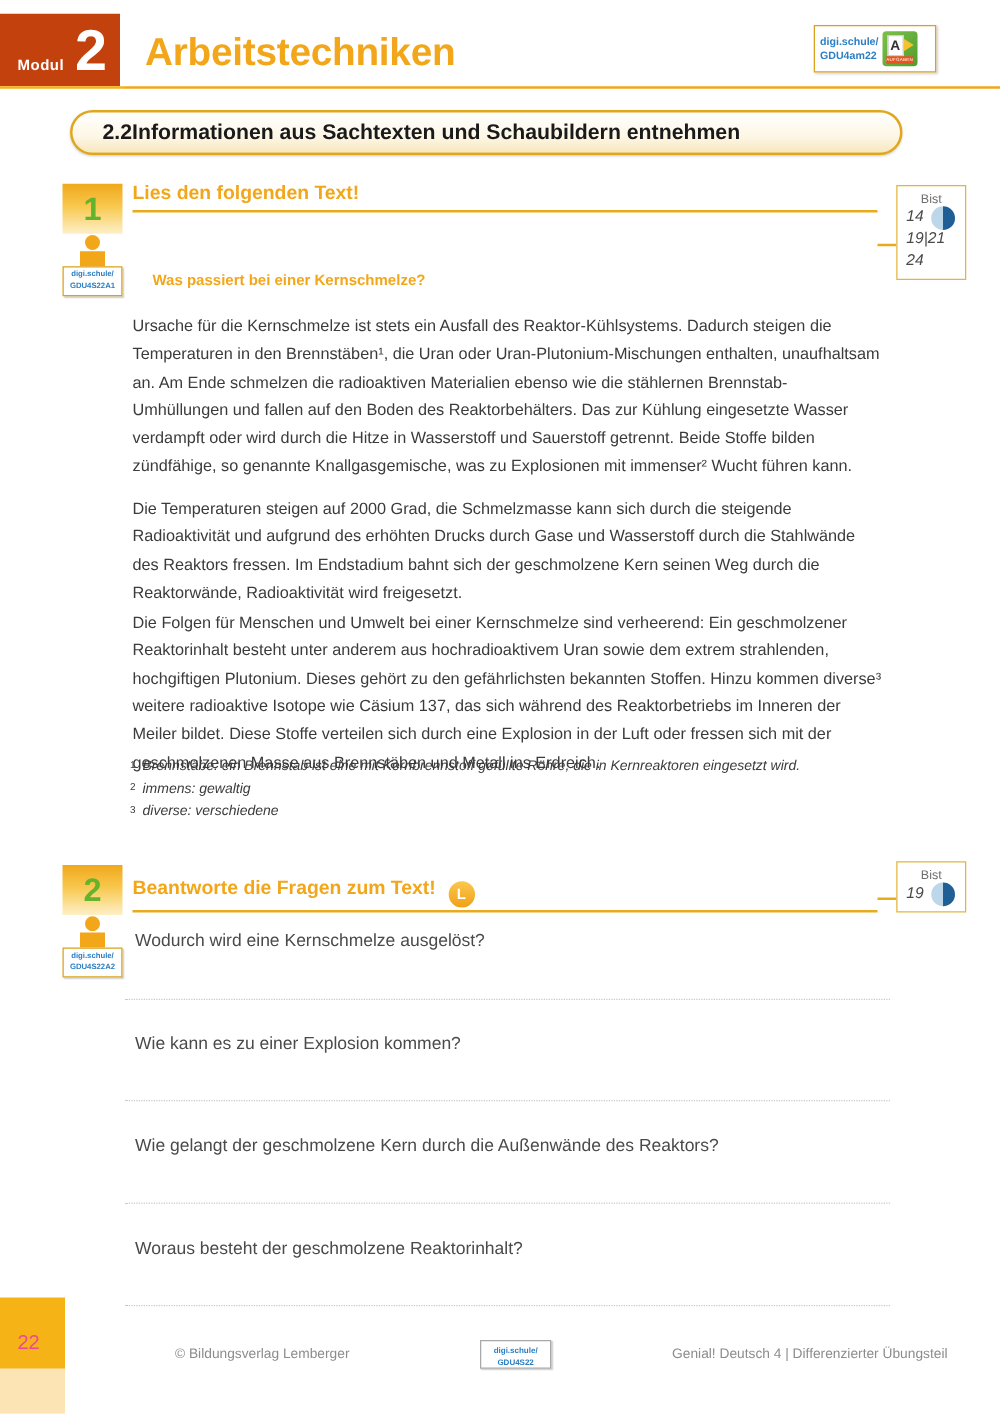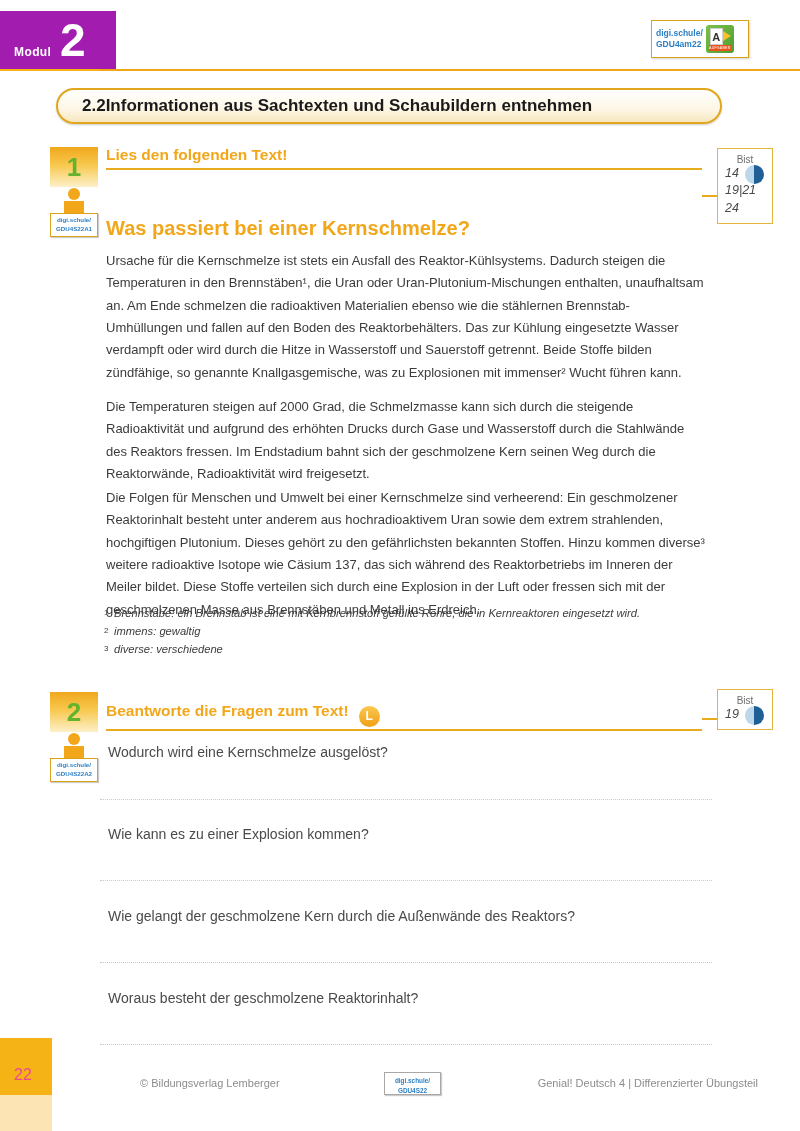--- a/index.html
+++ b/index.html
@@ -10,22 +10,22 @@
     position: relative;
     background: #ffffff;
     font-family: "Liberation Sans", sans-serif;
     color: #3b3b3b;
     overflow: hidden;
   }
 
   
   .header { position: absolute; left: 0; top: 0; width: 800px; height: 75px; }
   .modul-block {
-    position: absolute; left: 0; top: 11px; width: 116px; height: 58px;
-    background: #a21caf;
+    position: absolute; left: 0; top: 11px; width: 96px; height: 58px;
+    background: #c2410c;
   }
   .modul-word {
     position: absolute; left: 14px; top: 34px;
     font-size: 12px; font-weight: bold; color: #ffffff; letter-spacing: .4px;
   }
   .modul-num {
     position: absolute; left: 60px; top: 6px;
     font-size: 46px; font-weight: bold; color: #ffffff; line-height: 1;
   }
   .header-title {
@@ -130,21 +130,21 @@
   .bist-nums { font-size: 12.5px; font-style: italic; color: #4a4a4a; line-height: 1.38; }
   .bist-pie {
     position: absolute; right: 8px; top: 16px; width: 19px; height: 19px;
     border-radius: 50%;
     background: linear-gradient(90deg,#bcd6ea 0%,#bcd6ea 50%,#1f5f96 50%,#1f5f96 100%);
   }
   .bist-connect { position: absolute; height: 2px; background: #e9ab1e; }
 
   
   .subhead {
-    position: absolute; font-size: 20px; font-weight: bold; color: #f2a71b;
+    position: absolute; font-size: 12px; font-weight: bold; color: #f2a71b; margin-left: 16px;
   }
   .para {
     position: absolute; width: 600px;
     font-size: 13px; line-height: 1.72; color: #3b3b3b; text-align: left;
   }
   .footnotes {
     position: absolute; width: 615px;
     font-size: 11.2px; font-style: italic; line-height: 1.6; color: #3b3b3b;
   }
   .footnotes .fn { display: block; text-indent: 0; padding-left: 10px; }
@@ -189,20 +189,21 @@
   }
 </style>
 </head>
 <body>
 
 <div class="header">
   <div class="modul-block">
     <span class="modul-word">Modul</span>
     <span class="modul-num">2</span>
   </div>
+  <div class="header-title">Arbeitstechniken</div>
   <div class="header-rule"></div>
   <div class="header-rule2"></div>
 
   <div class="digi-top">
     <div class="digi-top-text">
       <div>digi.schule/</div>
       <div>GDU4am22</div>
     </div>
     <div class="digi-icon">
       <div class="card">A</div>

